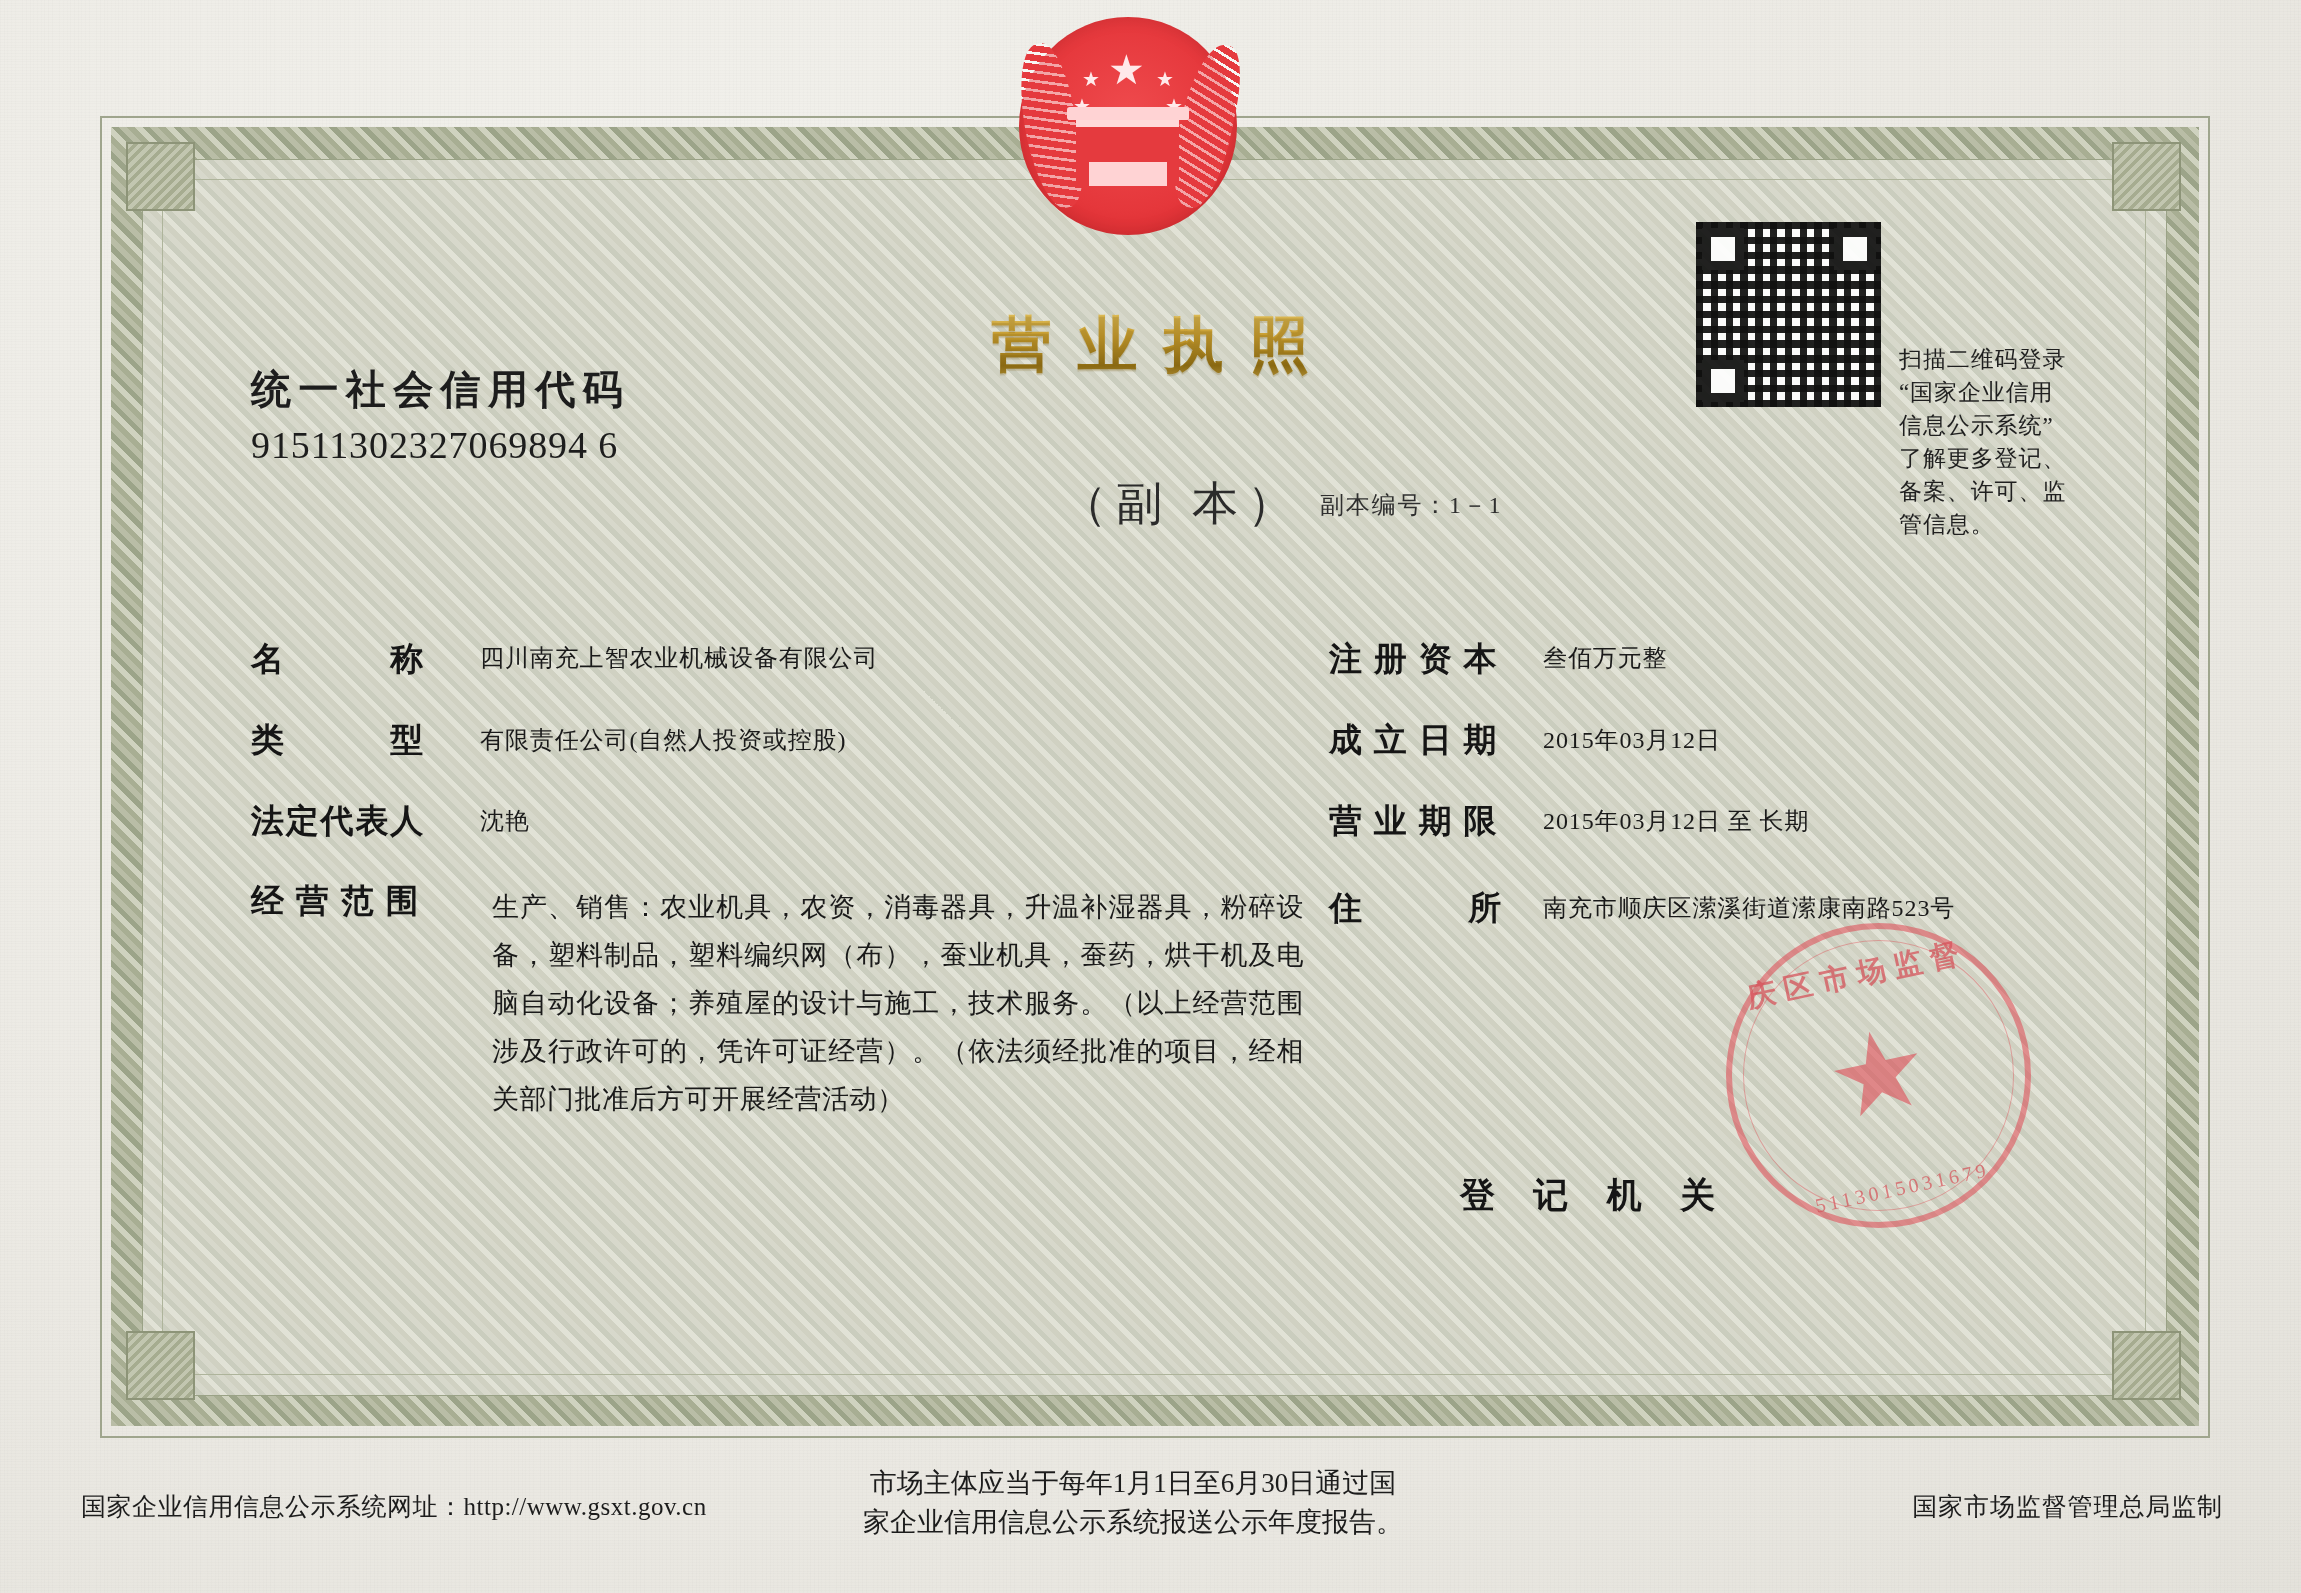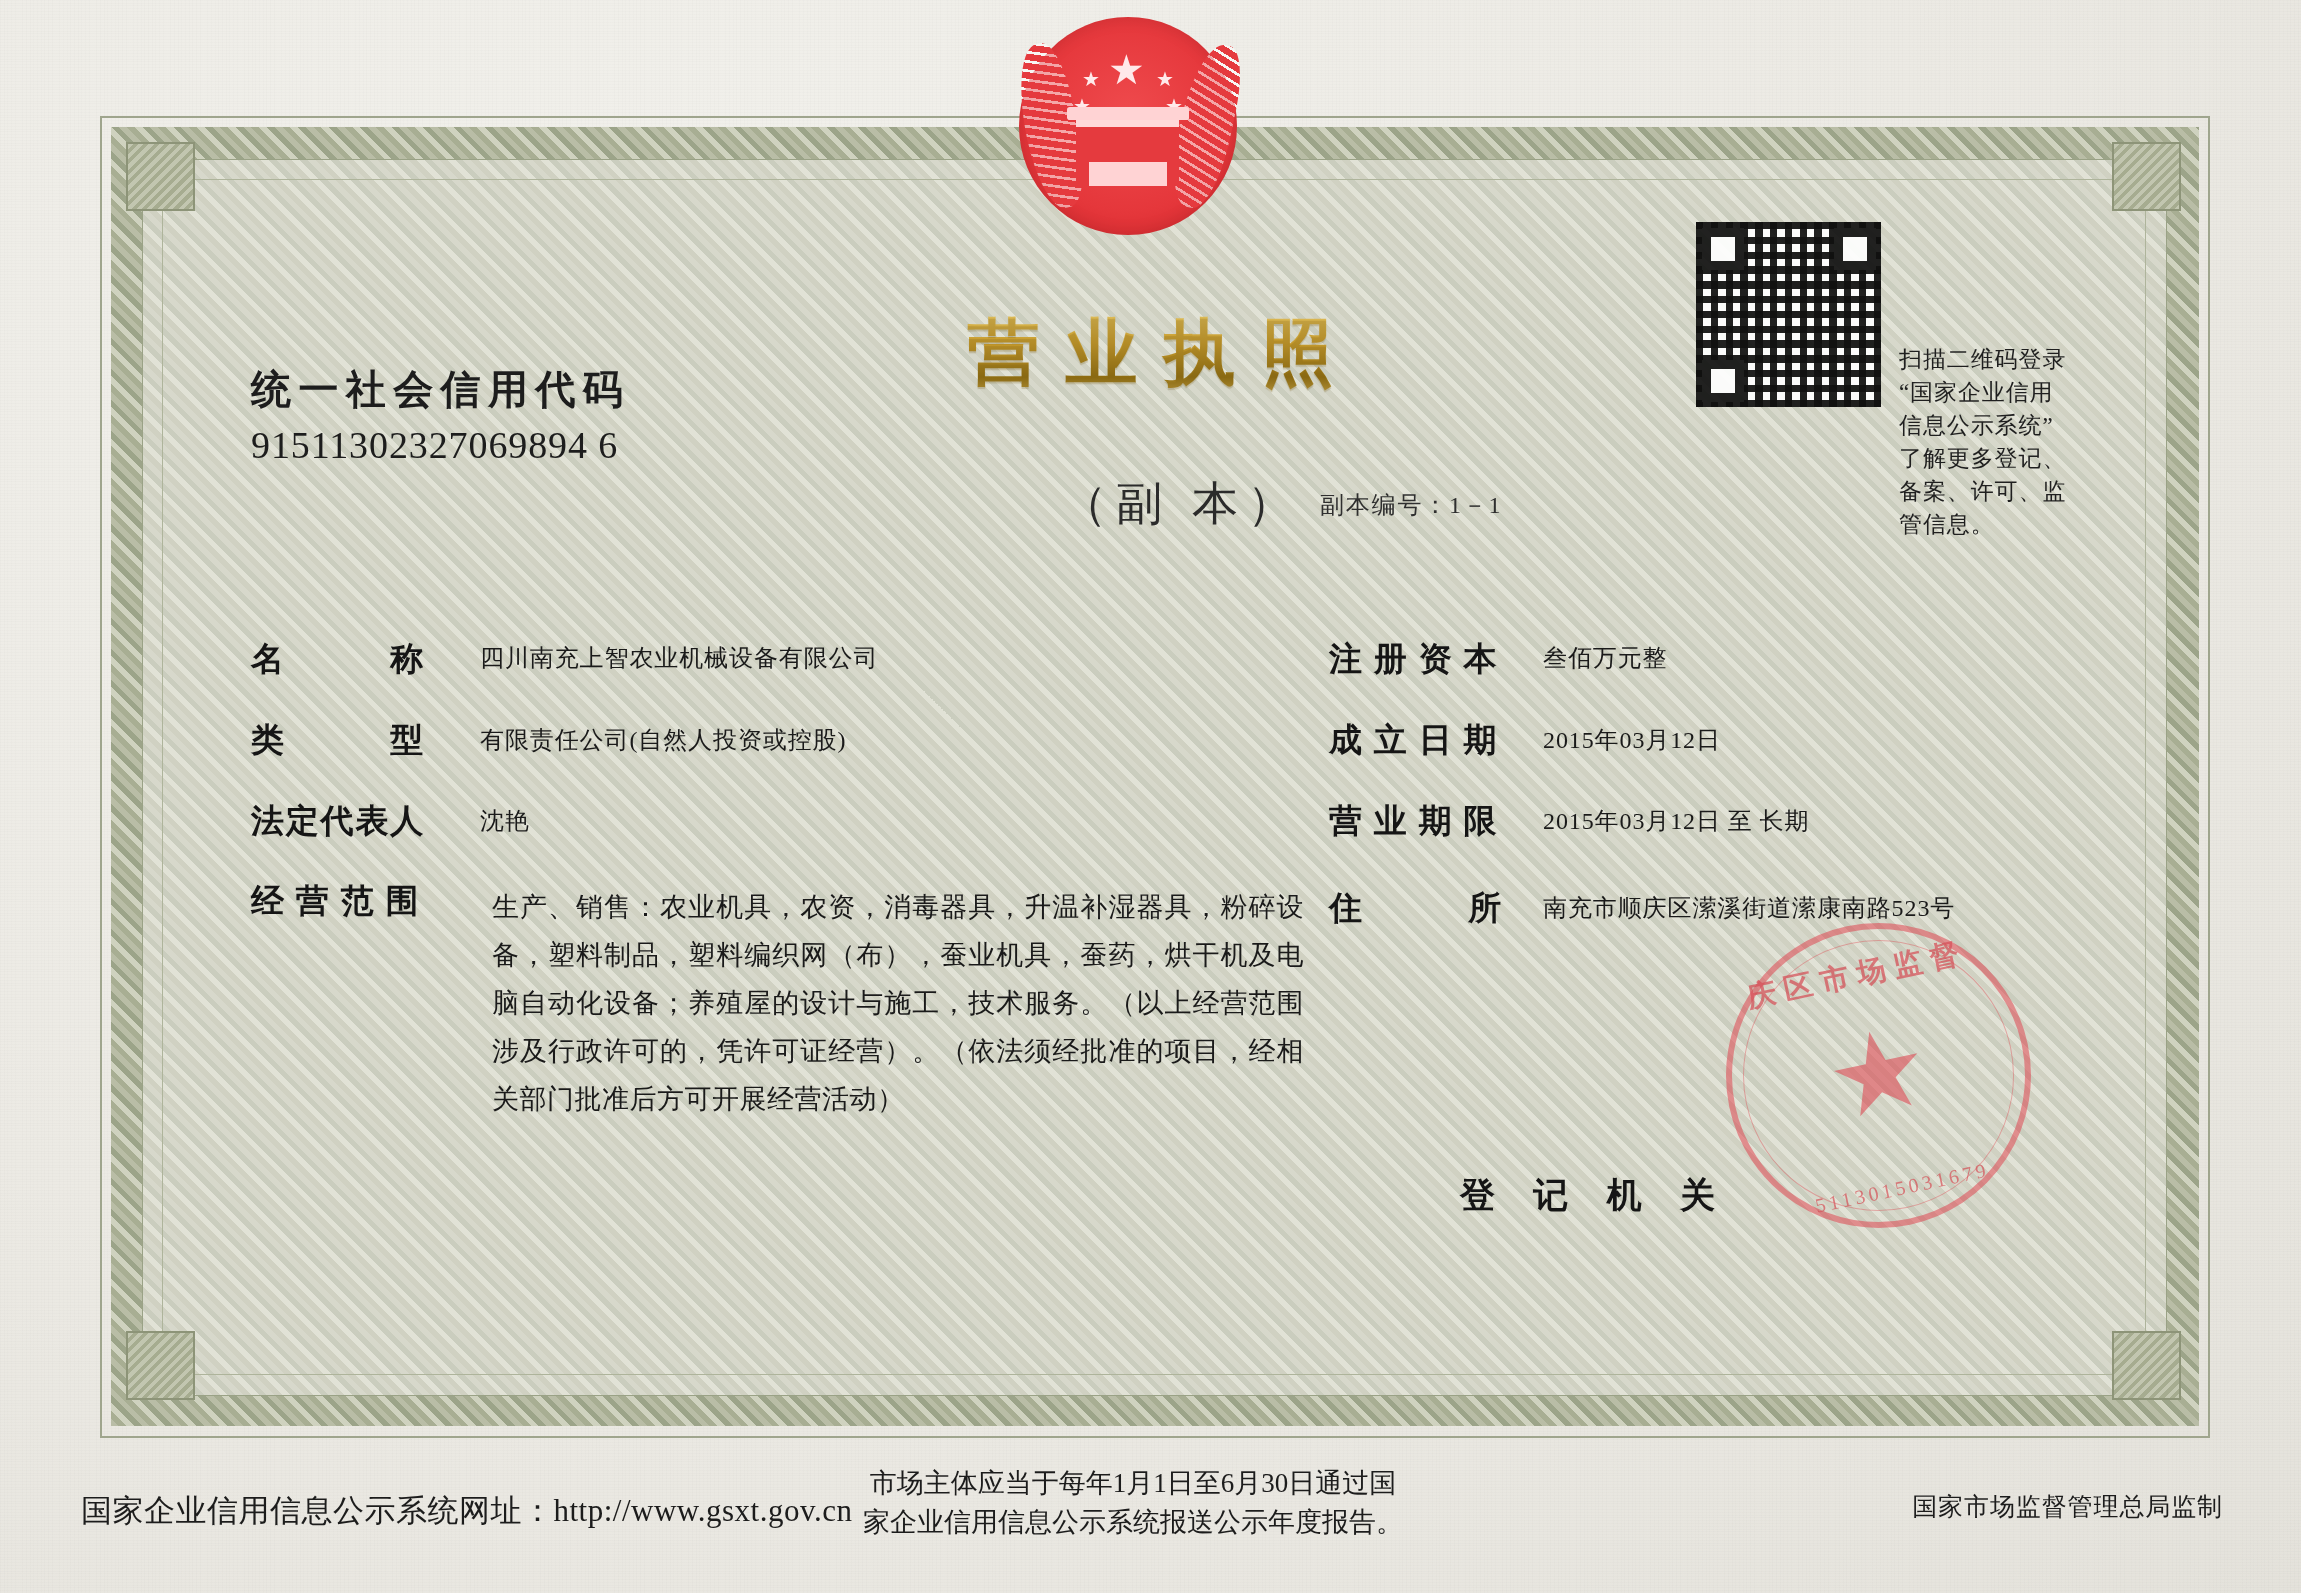--- a/index.html
+++ b/index.html
@@ -174,21 +174,21 @@
   #emblem .s3 { left: 137px; top: 52px; }
   #emblem .s4 { left: 146px; top: 79px; }
 
   
   #title {
     position: absolute;
     left: 831px;
     top: 305px;
     width: 665px;
     text-align: center;
-    font-size: 72px;
+    font-size: 60px;
     font-weight: bold;
     letter-spacing: 26px;
     font-family: "Liberation Serif", serif;
     color: #b9932f;
     background: linear-gradient(180deg, #e6c766 0%, #c79c2e 40%, #8f6d12 75%, #d9b757 100%);
     -webkit-background-clip: text;
     background-clip: text;
     -webkit-text-fill-color: transparent;
     text-shadow: 0 1.8px 0.9px rgba(120,90,20,0.25);
   }
@@ -354,21 +354,21 @@
     letter-spacing: 3.7px;
     color: #151515;
   }
   #issue-date span { margin: 0 9.2px; }
 
   
   #footer-left {
     position: absolute;
     left: 81px;
     top: 1490px;
-    font-size: 31px;
+    font-size: 25px;
     color: #1c1c1c;
     letter-spacing: 0.5px;
   }
   #footer-center {
     position: absolute;
     left: 1133px;
     top: 1464px;
     width: 554px;
     transform: translateX(-50%);
     text-align: center;

